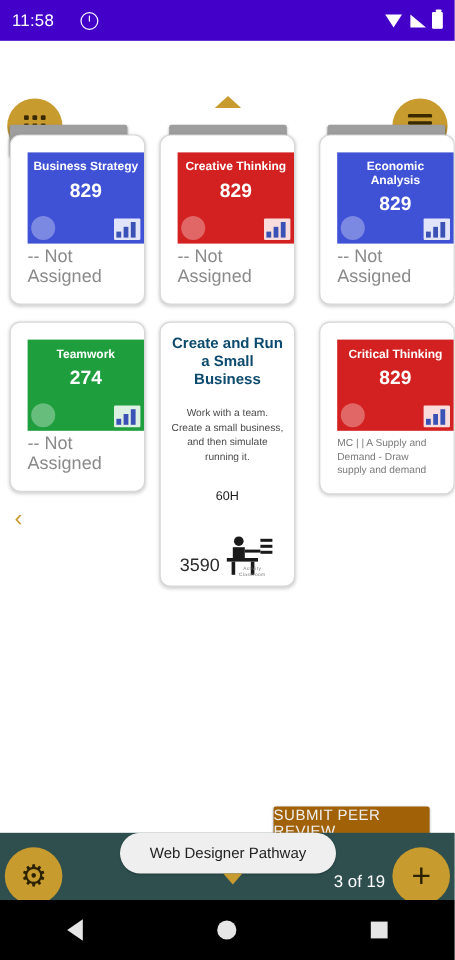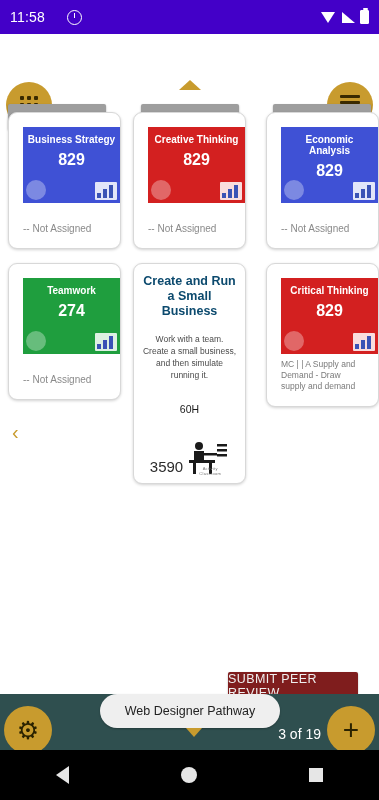--- a/index.html
+++ b/index.html
@@ -101,21 +101,21 @@
   }
   .tile .badge-bars {
     position:absolute; right:3px; bottom:3px; width:22px; height:18px;
     background:rgba(255,255,255,0.85); display:flex; align-items:flex-end; gap:2px;
     padding:2px; border-radius:1px;
   }
   .tile .badge-bars i { display:block; width:4px; background:#3a52b5; }
   .tile .badge-bars i:nth-child(1){height:5px}
   .tile .badge-bars i:nth-child(2){height:9px}
   .tile .badge-bars i:nth-child(3){height:13px}
-  .c-assign { font-size:10px; color:#8a8a8a; margin-top:20px; }
+  .c-assign { font-size:15px; color:#8a8a8a; margin-top:2px; }
   .c-meta { font-size:8.5px; color:#7a7a7a; margin-top:5px; line-height:11px; }
 
   
   .bigcard {
     background:#fff; border:1px solid #d8d8d8; border-radius:9px;
     box-shadow:0 1px 3px rgba(0,0,0,0.18);
     width:113px; padding:10px 8px 8px; text-align:center;
   }
   .bigcard .bc-title { font-size:12.5px; font-weight:bold; color:#0c4a6e; line-height:15px; }
   .bigcard .bc-desc { font-size:8.5px; color:#4a4a4a; line-height:12px; margin-top:14px; }
@@ -125,21 +125,21 @@
   .bc-glyph { width:44px; height:34px; position:relative; }
   .bc-cap { font-size:4px; color:#777; position:absolute; bottom:-1px; left:6px; letter-spacing:.3px;}
 
   .arrow-left {
     position:absolute; left:12px; top:310px; color:#c89b2e; font-size:20px; line-height:1;
   }
 
   
   .submit-btn {
     position:absolute; left:228px; top:672px; width:130px; height:28px;
-    background:#7f1d1d; color:#efefef; font-size:12.5px; letter-spacing:.4px;
+    background:#a16207; color:#efefef; font-size:12.5px; letter-spacing:.4px;
     display:flex; align-items:center; justify-content:center; border-radius:2px;
     box-shadow:0 1px 2px rgba(0,0,0,0.3);
   }
   .bottombar {
     position:absolute; left:0; top:694px; width:379px; height:56px;
     background:#2f4f4f;
   }
   .fab-gear, .fab-plus {
     position:absolute; top:706px; width:48px; height:48px; border-radius:50%;
     background:#c89b2e; display:flex; align-items:center; justify-content:center;

